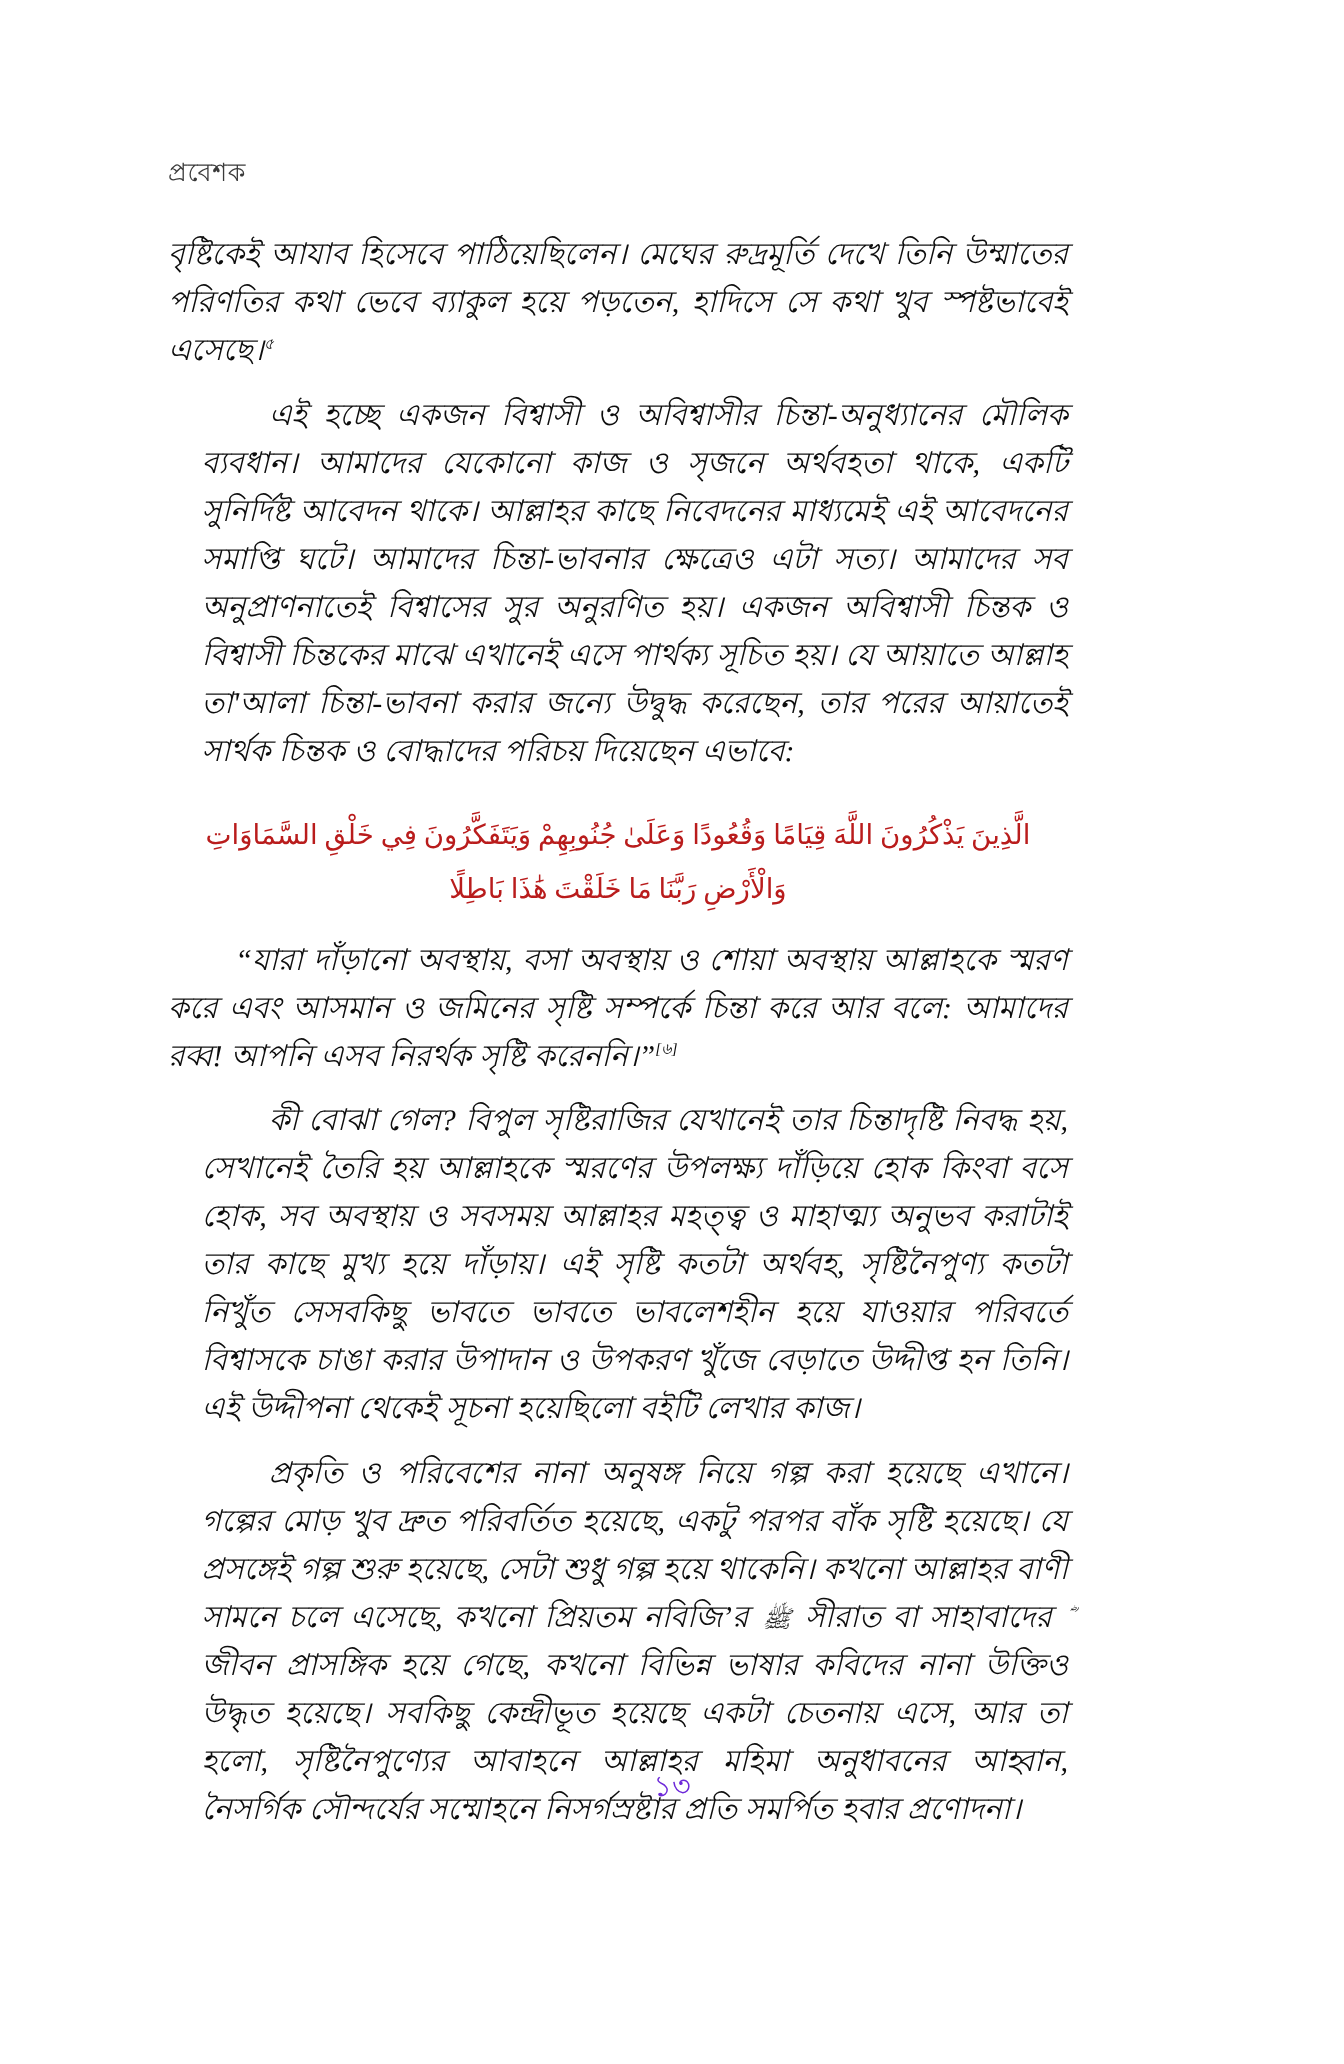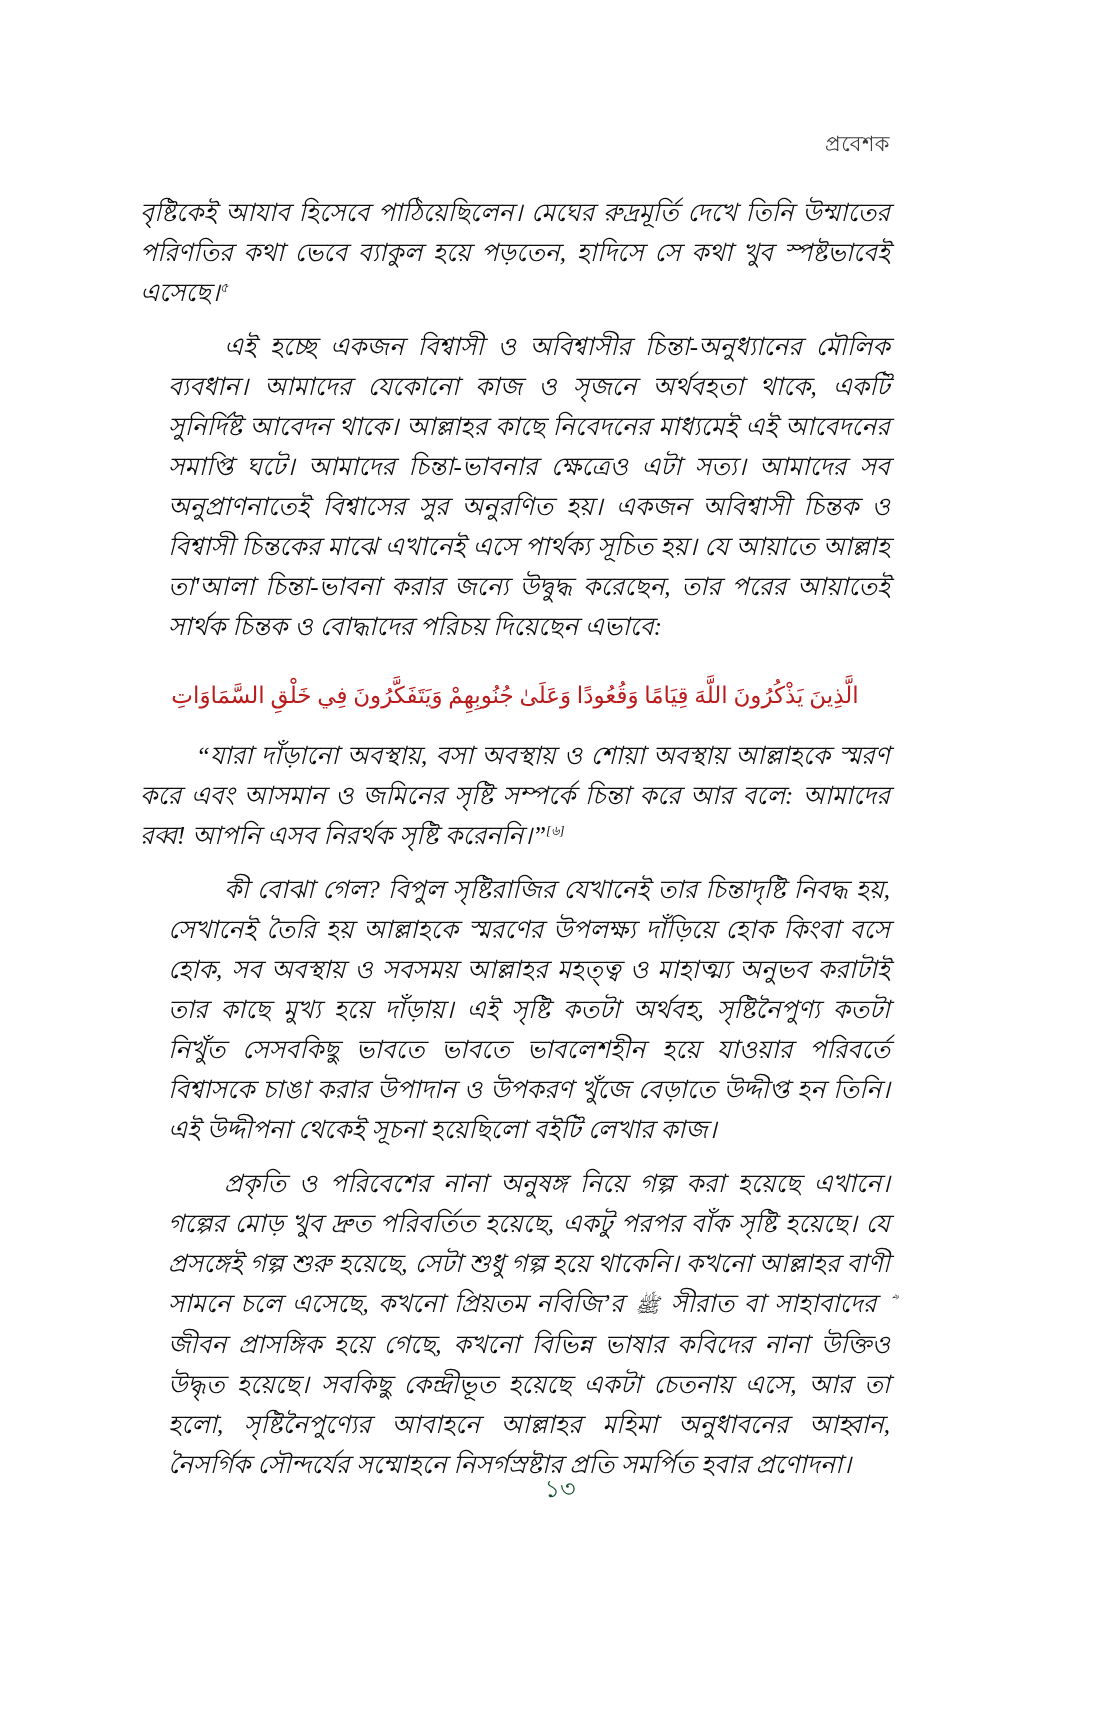--- a/index.html
+++ b/index.html
@@ -23,21 +23,21 @@
     position: relative;
     background: #ffffff;
   }
   .content {
     position: absolute;
     left: 140px;
     top: 0;
     width: 750px;
   }
   .running-head {
-    text-align: right;
+    text-align: left;
     font-size: 21px;
     letter-spacing: 0.5px;
     color: #3a3a3a;
     margin-top: 128px;
     margin-bottom: 0;
     font-family: Liberation Serif, serif;
   }
   .bn {
     font-family: "Liberation Serif", "DejaVu Serif", serif;
     font-size: 25px;
@@ -91,39 +91,40 @@
     padding: 0 2px;
     font-family: "DejaVu Sans", sans-serif;
   }
   .folio {
     position: absolute;
     left: 0;
     right: 0;
     top: 1470px;
     text-align: center;
     font-size: 24px;
-    color: #14532d;
+    color: #6d28d9;
     font-family: Liberation Sans, sans-serif;
   }
 </style>
 </head>
 <body>
 
 <div class="page">
 
   <div class="content">
 
     <div class="running-head">প্রবেশক</div>
 
     <p class="bn para first-para"><span>বৃষ্টিকেই আযাব হিসেবে পাঠিয়েছিলেন। মেঘের রুদ্রমূর্তি দেখে তিনি উম্মাতের পরিণতির কথা ভেবে ব্যাকুল হয়ে পড়তেন, হাদিসে সে কথা খুব স্পষ্টভাবেই এসেছে।</span><sup class="fn">৫</sup></p>
 
     <p class="bn para indent"><span>এই হচ্ছে একজন বিশ্বাসী ও অবিশ্বাসীর চিন্তা-অনুধ্যানের মৌলিক ব্যবধান। আমাদের যেকোনো কাজ ও সৃজনে অর্থবহতা থাকে, একটি সুনির্দিষ্ট আবেদন থাকে। আল্লাহর কাছে নিবেদনের মাধ্যমেই এই আবেদনের সমাপ্তি ঘটে। আমাদের চিন্তা-ভাবনার ক্ষেত্রেও এটা সত্য। আমাদের সব অনুপ্রাণনাতেই বিশ্বাসের সুর অনুরণিত হয়। একজন অবিশ্বাসী চিন্তক ও বিশ্বাসী চিন্তকের মাঝে এখানেই এসে পার্থক্য সূচিত হয়। যে আয়াতে আল্লাহ তা'আলা চিন্তা-ভাবনা করার জন্যে উদ্বুদ্ধ করেছেন, তার পরের আয়াতেই সার্থক চিন্তক ও বোদ্ধাদের পরিচয় দিয়েছেন এভাবে:</span></p>
 
     <div class="arabic-block">
       <span class="arabic-line">الَّذِينَ يَذْكُرُونَ اللَّهَ قِيَامًا وَقُعُودًا وَعَلَىٰ جُنُوبِهِمْ وَيَتَفَكَّرُونَ فِي خَلْقِ السَّمَاوَاتِ</span>
+      <span class="arabic-line">وَالْأَرْضِ رَبَّنَا مَا خَلَقْتَ هَٰذَا بَاطِلًا</span>
     </div>
 
     <p class="bn para quote-para"><span>“যারা দাঁড়ানো অবস্থায়, বসা অবস্থায় ও শোয়া অবস্থায় আল্লাহকে স্মরণ করে এবং আসমান ও জমিনের সৃষ্টি সম্পর্কে চিন্তা করে আর বলে: আমাদের রব্ব! আপনি এসব নিরর্থক সৃষ্টি করেননি।”</span><sup class="fn">[৬]</sup></p>
 
     <p class="bn para indent"><span>কী বোঝা গেল? বিপুল সৃষ্টিরাজির যেখানেই তার চিন্তাদৃষ্টি নিবদ্ধ হয়, সেখানেই তৈরি হয় আল্লাহকে স্মরণের উপলক্ষ্য দাঁড়িয়ে হোক কিংবা বসে হোক, সব অবস্থায় ও সবসময় আল্লাহর মহত্ত্ব ও মাহাত্ম্য অনুভব করাটাই তার কাছে মুখ্য হয়ে দাঁড়ায়। এই সৃষ্টি কতটা অর্থবহ, সৃষ্টিনৈপুণ্য কতটা নিখুঁত সেসবকিছু ভাবতে ভাবতে ভাবলেশহীন হয়ে যাওয়ার পরিবর্তে বিশ্বাসকে চাঙা করার উপাদান ও উপকরণ খুঁজে বেড়াতে উদ্দীপ্ত হন তিনি। এই উদ্দীপনা থেকেই সূচনা হয়েছিলো বইটি লেখার কাজ।</span></p>
 
     <p class="bn para indent"><span>প্রকৃতি ও পরিবেশের নানা অনুষঙ্গ নিয়ে গল্প করা হয়েছে এখানে। গল্পের মোড় খুব দ্রুত পরিবর্তিত হয়েছে, একটু পরপর বাঁক সৃষ্টি হয়েছে। যে প্রসঙ্গেই গল্প শুরু হয়েছে, সেটা শুধু গল্প হয়ে থাকেনি। কখনো আল্লাহর বাণী সামনে চলে এসেছে, কখনো প্রিয়তম নবিজি’র </span><span class="honorific">ﷺ</span><span> সীরাত বা সাহাবাদের </span><span class="honorific">ؓ</span><span> জীবন প্রাসঙ্গিক হয়ে গেছে, কখনো বিভিন্ন ভাষার কবিদের নানা উক্তিও উদ্ধৃত হয়েছে। সবকিছু কেন্দ্রীভূত হয়েছে একটা চেতনায় এসে, আর তা হলো, সৃষ্টিনৈপুণ্যের আবাহনে আল্লাহর মহিমা অনুধাবনের আহ্বান, নৈসর্গিক সৌন্দর্যের সম্মোহনে নিসর্গস্রষ্টার প্রতি সমর্পিত হবার প্রণোদনা।</span></p>
 
   </div>
 

